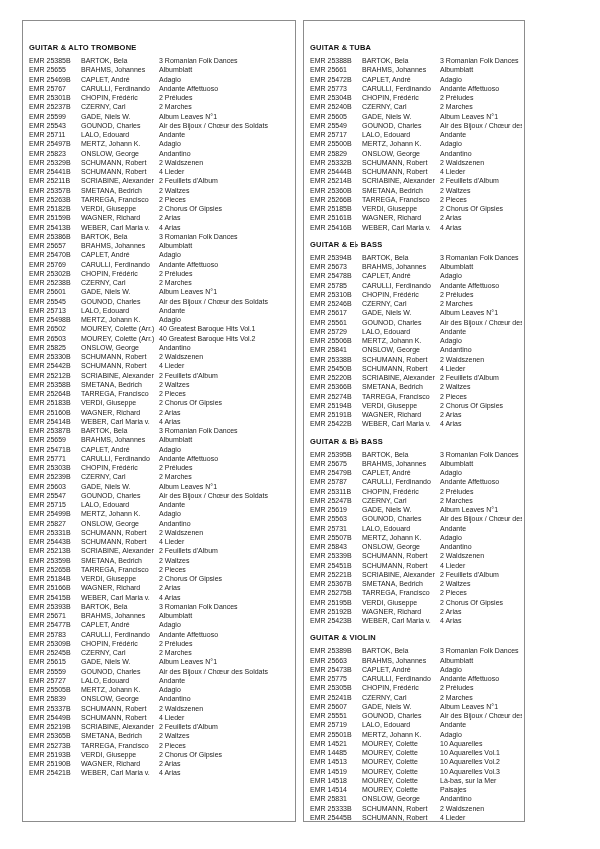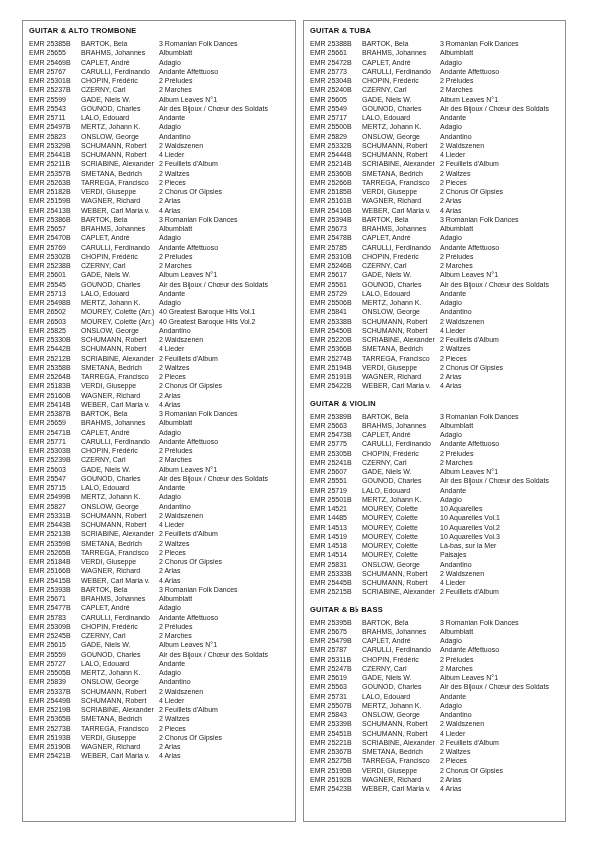--- a/index.html
+++ b/index.html
@@ -15,25 +15,25 @@
     background: #ffffff;
     overflow: hidden;
   }
   .col-box {
     position: absolute;
     top: 20px;
     height: 802px;
     border: 1px solid #8c8c8c;
     background: #ffffff;
     box-sizing: border-box;
-    padding-top: 5px;
+    padding-top: 22px;
     overflow: hidden;
   }
   .col-box.left  { left: 22px;  width: 274px; }
-  .col-box.right { left: 303px; width: 263px; }
+  .col-box.right { left: 303px; width: 222px; }
   .section-title {
     font-size: 7.5px;
     font-weight: bold;
     color: #111111;
     line-height: 10px;
     letter-spacing: 0.2px;
     margin: 8px 0 3px 0;
     padding-left: 6px;
   }
   .section:first-child .section-title { margin-top: 0; }
@@ -547,20 +547,21 @@
           <span>WAGNER, Richard</span>
           <span>2 Arias</span>
         </div>
         <div class="row">
           <span>EMR 25416B</span>
           <span>WEBER, Carl Maria v.</span>
           <span>4 Arias</span>
         </div>
       </div>
       <div class="section">
+        <div class="section-title">GUITAR &amp; E♭ BASS</div>
         <div class="row">
           <span>EMR 25394B</span>
           <span>BARTOK, Bela</span>
           <span>3 Romanian Folk Dances</span>
         </div>
         <div class="row">
           <span>EMR 25673</span>
           <span>BRAHMS, Johannes</span>
           <span>Albumblatt</span>
         </div>
@@ -644,20 +645,118 @@
           <span>WAGNER, Richard</span>
           <span>2 Arias</span>
         </div>
         <div class="row">
           <span>EMR 25422B</span>
           <span>WEBER, Carl Maria v.</span>
           <span>4 Arias</span>
         </div>
       </div>
       <div class="section">
+        <div class="section-title">GUITAR &amp; B♭ BASS</div>
+        <div class="row">
+          <span>EMR 25395B</span>
+          <span>BARTOK, Bela</span>
+          <span>3 Romanian Folk Dances</span>
+        </div>
+        <div class="row">
+          <span>EMR 25675</span>
+          <span>BRAHMS, Johannes</span>
+          <span>Albumblatt</span>
+        </div>
+        <div class="row">
+          <span>EMR 25479B</span>
+          <span>CAPLET, André</span>
+          <span>Adagio</span>
+        </div>
+        <div class="row">
+          <span>EMR 25787</span>
+          <span>CARULLI, Ferdinando</span>
+          <span>Andante Affettuoso</span>
+        </div>
+        <div class="row">
+          <span>EMR 25311B</span>
+          <span>CHOPIN, Frédéric</span>
+          <span>2 Préludes</span>
+        </div>
+        <div class="row">
+          <span>EMR 25247B</span>
+          <span>CZERNY, Carl</span>
+          <span>2 Marches</span>
+        </div>
+        <div class="row">
+          <span>EMR 25619</span>
+          <span>GADE, Niels W.</span>
+          <span>Album Leaves N°1</span>
+        </div>
+        <div class="row">
+          <span>EMR 25563</span>
+          <span>GOUNOD, Charles</span>
+          <span>Air des Bijoux / Chœur des Soldats</span>
+        </div>
+        <div class="row">
+          <span>EMR 25731</span>
+          <span>LALO, Edouard</span>
+          <span>Andante</span>
+        </div>
+        <div class="row">
+          <span>EMR 25507B</span>
+          <span>MERTZ, Johann K.</span>
+          <span>Adagio</span>
+        </div>
+        <div class="row">
+          <span>EMR 25843</span>
+          <span>ONSLOW, George</span>
+          <span>Andantino</span>
+        </div>
+        <div class="row">
+          <span>EMR 25339B</span>
+          <span>SCHUMANN, Robert</span>
+          <span>2 Waldszenen</span>
+        </div>
+        <div class="row">
+          <span>EMR 25451B</span>
+          <span>SCHUMANN, Robert</span>
+          <span>4 Lieder</span>
+        </div>
+        <div class="row">
+          <span>EMR 25221B</span>
+          <span>SCRIABINE, Alexander</span>
+          <span>2 Feuillets d'Album</span>
+        </div>
+        <div class="row">
+          <span>EMR 25367B</span>
+          <span>SMETANA, Bedrich</span>
+          <span>2 Waltzes</span>
+        </div>
+        <div class="row">
+          <span>EMR 25275B</span>
+          <span>TARREGA, Francisco</span>
+          <span>2 Pieces</span>
+        </div>
+        <div class="row">
+          <span>EMR 25195B</span>
+          <span>VERDI, Giuseppe</span>
+          <span>2 Chorus Of Gipsies</span>
+        </div>
+        <div class="row">
+          <span>EMR 25192B</span>
+          <span>WAGNER, Richard</span>
+          <span>2 Arias</span>
+        </div>
+        <div class="row">
+          <span>EMR 25423B</span>
+          <span>WEBER, Carl Maria v.</span>
+          <span>4 Arias</span>
+        </div>
+      </div>
+      <div class="section">
         <div class="section-title">GUITAR &amp; VIOLIN</div>
         <div class="row">
           <span>EMR 25389B</span>
           <span>BARTOK, Bela</span>
           <span>3 Romanian Folk Dances</span>
         </div>
         <div class="row">
           <span>EMR 25663</span>
           <span>BRAHMS, Johannes</span>
           <span>Albumblatt</span>
@@ -744,114 +843,16 @@
         </div>
         <div class="row">
           <span>EMR 25445B</span>
           <span>SCHUMANN, Robert</span>
           <span>4 Lieder</span>
         </div>
         <div class="row">
           <span>EMR 25215B</span>
           <span>SCRIABINE, Alexander</span>
           <span>2 Feuillets d'Album</span>
-        </div>
-      </div>
-      <div class="section">
-        <div class="section-title">GUITAR &amp; B♭ BASS</div>
-        <div class="row">
-          <span>EMR 25395B</span>
-          <span>BARTOK, Bela</span>
-          <span>3 Romanian Folk Dances</span>
-        </div>
-        <div class="row">
-          <span>EMR 25675</span>
-          <span>BRAHMS, Johannes</span>
-          <span>Albumblatt</span>
-        </div>
-        <div class="row">
-          <span>EMR 25479B</span>
-          <span>CAPLET, André</span>
-          <span>Adagio</span>
-        </div>
-        <div class="row">
-          <span>EMR 25787</span>
-          <span>CARULLI, Ferdinando</span>
-          <span>Andante Affettuoso</span>
-        </div>
-        <div class="row">
-          <span>EMR 25311B</span>
-          <span>CHOPIN, Frédéric</span>
-          <span>2 Préludes</span>
-        </div>
-        <div class="row">
-          <span>EMR 25247B</span>
-          <span>CZERNY, Carl</span>
-          <span>2 Marches</span>
-        </div>
-        <div class="row">
-          <span>EMR 25619</span>
-          <span>GADE, Niels W.</span>
-          <span>Album Leaves N°1</span>
-        </div>
-        <div class="row">
-          <span>EMR 25563</span>
-          <span>GOUNOD, Charles</span>
-          <span>Air des Bijoux / Chœur des Soldats</span>
-        </div>
-        <div class="row">
-          <span>EMR 25731</span>
-          <span>LALO, Edouard</span>
-          <span>Andante</span>
-        </div>
-        <div class="row">
-          <span>EMR 25507B</span>
-          <span>MERTZ, Johann K.</span>
-          <span>Adagio</span>
-        </div>
-        <div class="row">
-          <span>EMR 25843</span>
-          <span>ONSLOW, George</span>
-          <span>Andantino</span>
-        </div>
-        <div class="row">
-          <span>EMR 25339B</span>
-          <span>SCHUMANN, Robert</span>
-          <span>2 Waldszenen</span>
-        </div>
-        <div class="row">
-          <span>EMR 25451B</span>
-          <span>SCHUMANN, Robert</span>
-          <span>4 Lieder</span>
-        </div>
-        <div class="row">
-          <span>EMR 25221B</span>
-          <span>SCRIABINE, Alexander</span>
-          <span>2 Feuillets d'Album</span>
-        </div>
-        <div class="row">
-          <span>EMR 25367B</span>
-          <span>SMETANA, Bedrich</span>
-          <span>2 Waltzes</span>
-        </div>
-        <div class="row">
-          <span>EMR 25275B</span>
-          <span>TARREGA, Francisco</span>
-          <span>2 Pieces</span>
-        </div>
-        <div class="row">
-          <span>EMR 25195B</span>
-          <span>VERDI, Giuseppe</span>
-          <span>2 Chorus Of Gipsies</span>
-        </div>
-        <div class="row">
-          <span>EMR 25192B</span>
-          <span>WAGNER, Richard</span>
-          <span>2 Arias</span>
-        </div>
-        <div class="row">
-          <span>EMR 25423B</span>
-          <span>WEBER, Carl Maria v.</span>
-          <span>4 Arias</span>
         </div>
       </div>
     </div>
 </div>
 
 </body></html>

